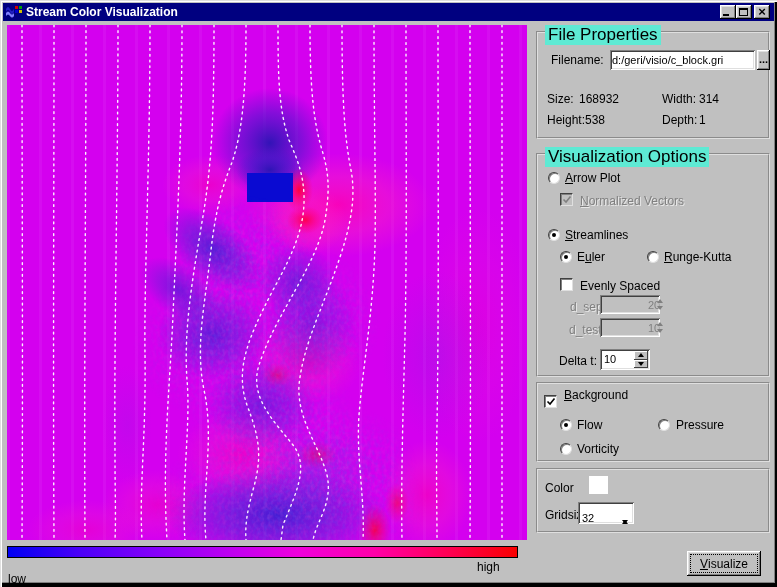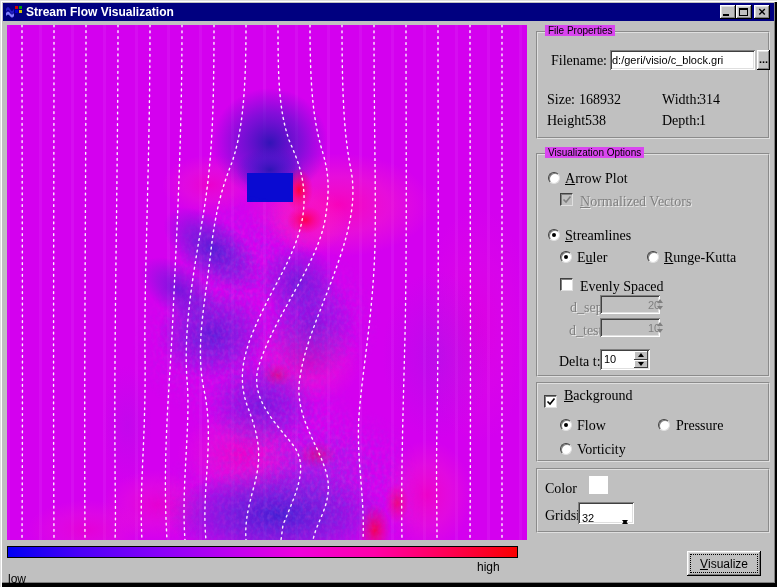--- a/index.html
+++ b/index.html
@@ -32,22 +32,22 @@
   .canvas-wrap{position:absolute;left:7px;top:25px;width:520px;height:515px;}
   .canvas-wrap svg{display:block;}
 
   .colorbar{position:absolute;left:7px;top:546px;width:511px;height:12px;border:1px solid #000;
     background:linear-gradient(90deg,#0000f2 0%,#4a00f8 14%,#8a00fa 30%,#c300ef 45%,#ef00dc 57%,#ff00a8 72%,#ff0050 87%,#fa0000 100%);}
   .bar-label{position:absolute;font-size:12px;color:#000;}
   .label-low{left:8px;top:572px;}
   .label-high{left:477px;top:560px;}
 
   .group{position:absolute;left:536px;width:234px;border:2px groove #dfdfdf;}
-  .legend{position:absolute;top:-8px;left:7px;background:#d946ef;padding:0 3px;font-size:10px;color:#000;white-space:nowrap;}
-  .lbl{position:absolute;font-size:14px;color:#000;white-space:nowrap;font-family:Liberation Serif, serif;}
+  .legend{position:absolute;top:-8px;left:7px;background:#5eead4;padding:0 3px;font-size:17px;color:#000;white-space:nowrap;}
+  .lbl{position:absolute;font-size:12px;color:#000;white-space:nowrap;}
   .lbl.disabled{color:#808080;text-shadow:1px 1px 0 #e8e8e8;}
 
   .edit{
     position:absolute;background:#fff;border:none;font-family:"Liberation Sans",sans-serif;
     font-size:11px;color:#000;padding:0 2px;
     box-shadow: inset 1px 1px 0 #808080, inset -1px -1px 0 #fff, inset 2px 2px 0 #404040, inset -2px -2px 0 #dfdfdf;
   }
   .push{
     position:absolute;background:#c0c0c0;border:none;font-family:"Liberation Sans",sans-serif;font-size:11px;color:#000;
     box-shadow: inset -1px -1px 0 #000, inset 1px 1px 0 #fff, inset -2px -2px 0 #808080, inset 2px 2px 0 #dfdfdf;
@@ -92,21 +92,21 @@
 
   <div class="titlebar">
     <svg class="app-icon" viewBox="0 0 16 14">
       <path d="M0,4 q2,-4 4,0 t4,0 v3 q-2,4 -4,0 t-4,0 z" fill="#2020c0"></path>
       <path d="M0,8 q2,-3 4,0 t4,0 v3 q-2,3 -4,0 t-4,0 z" fill="#8080ff"></path>
       <rect x="9" y="1" width="3" height="3" fill="#d00000"></rect>
       <rect x="13" y="1" width="3" height="3" fill="#00a000"></rect>
       <rect x="9" y="5" width="3" height="3" fill="#0000d0"></rect>
       <rect x="13" y="5" width="3" height="3" fill="#d0c000"></rect>
     </svg>
-    <span class="title-text">Stream Flow Visualization</span>
+    <span class="title-text">Stream Color Visualization</span>
   </div>
   <div class="cap-btn btn-min">
       <span class="glyph-min"></span>
     </div>
   <div class="cap-btn btn-max">
       <span class="glyph-max"></span>
     </div>
   <div class="cap-btn btn-close">
       <span class="glyph-close">×</span>
     </div>

